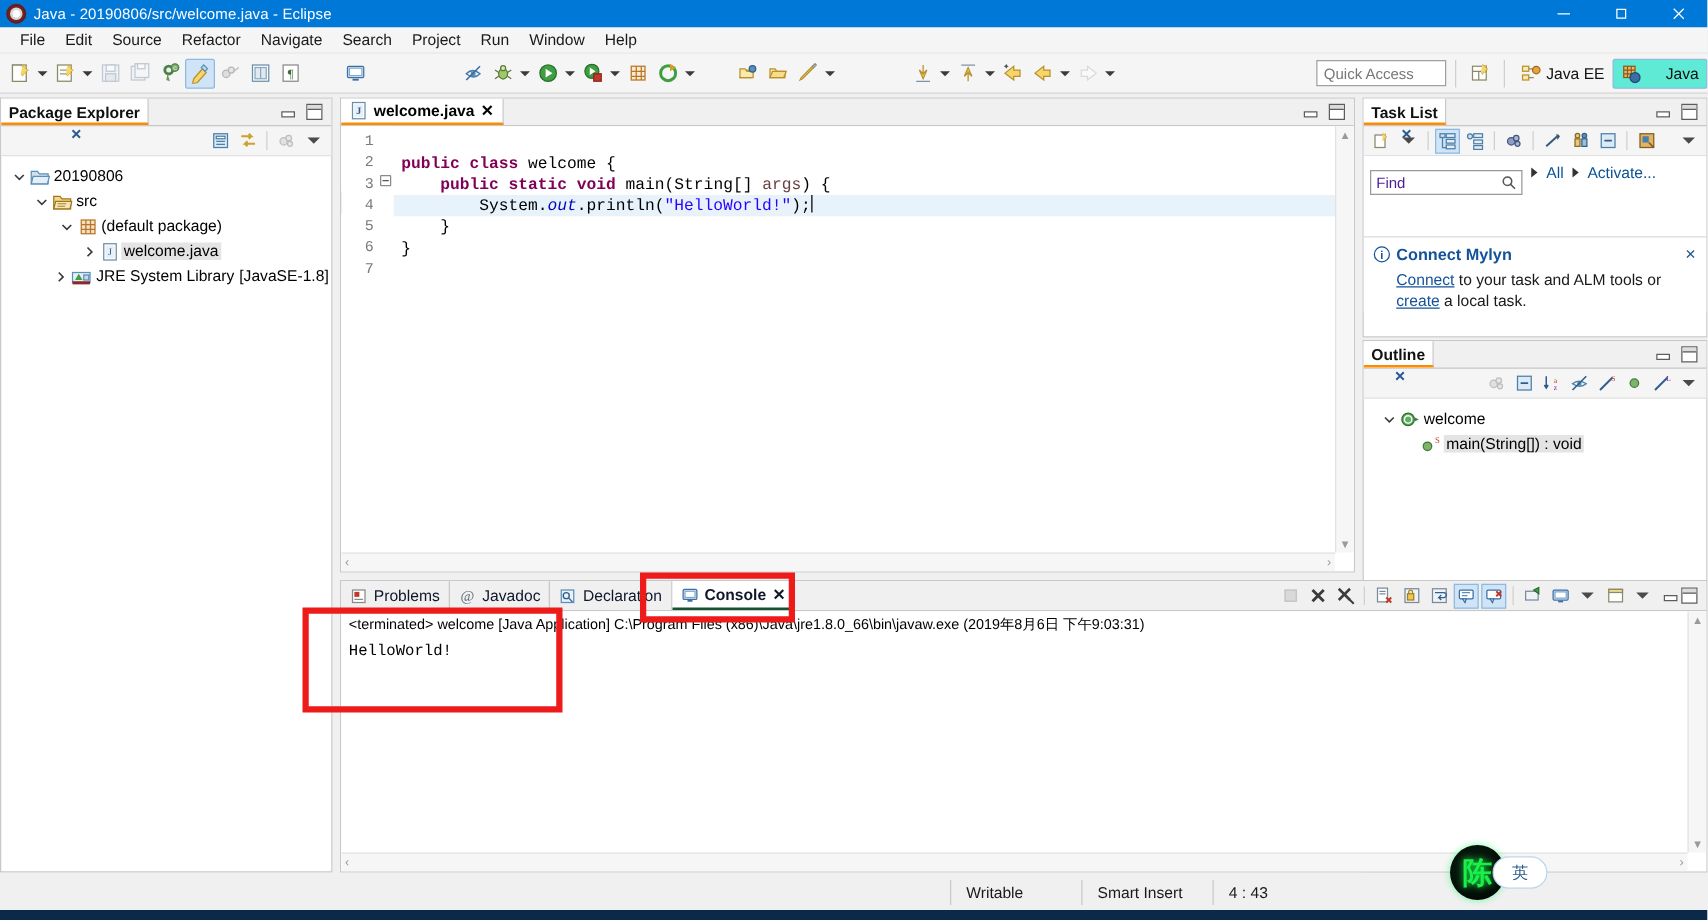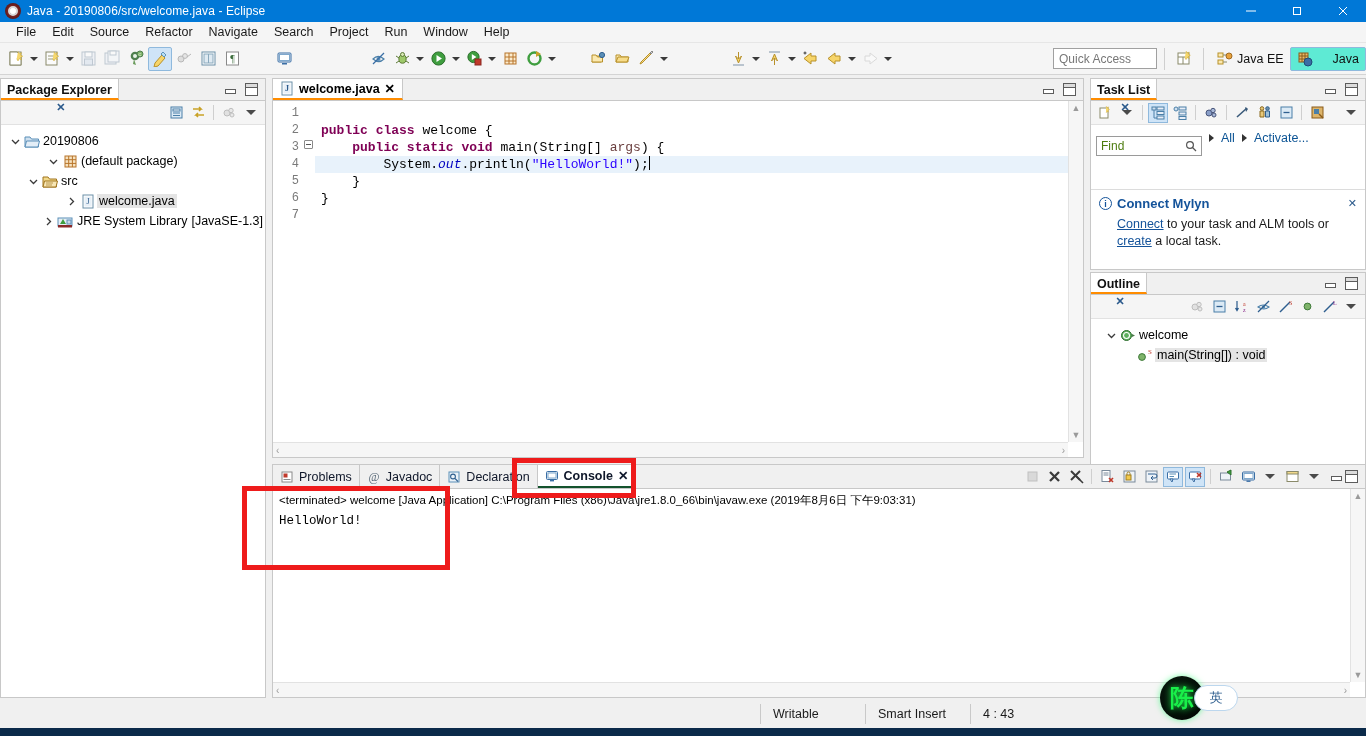--- a/index.html
+++ b/index.html
@@ -164,22 +164,22 @@
   .scroll-h {
     position:absolute; left:0; right:15px; bottom:0; height:15px; background:#f6f6f6; border-top:1px solid #e2e2e2;
     display:flex; align-items:center; justify-content:space-between; padding:0 3px; color:#9a9a9a; font-size:10px;
   }
   .sv-arrow { position:absolute; left:0; right:0; height:14px; display:flex; align-items:center; justify-content:center; color:#9a9a9a; font-size:9px;}
 
   
   #task-list { left: 1090px; top: 78px; width: 276px; height: 192px; }
   .find-row { height: 26px; display:flex; align-items:center; gap:7px; padding: 2px 5px; background:#fff;}
   .find-box {
-    width: 106px; height: 20px; border:1px solid #9a9a9a; background:#fff;
-    display:flex; align-items:center; padding: 0 4px; color:#4d7c0f; font-size:12px;
+    width: 122px; height: 20px; border:1px solid #9a9a9a; background:#fff;
+    display:flex; align-items:center; padding: 0 4px; color:#4c1d95; font-size:12px;
     justify-content: space-between;
     margin-top: 16px;
   }
   .fl-link { color:#0b5394; font-size:12.5px; }
   .tri::after { content:""; border-top:4px solid transparent; border-bottom:4px solid transparent; border-left:5px solid #333; display:inline-block;}
   .mylyn {
     border-top:1px solid #dcdcdc; background:#fff; padding: 6px 8px 0 8px; position:relative;
   }
   .mylyn-title { color:#14539a; font-weight:bold; font-size:13px; display:flex; align-items:center; gap:5px;}
   .info-circ {
@@ -558,55 +558,55 @@
         </span>
         <span class="t-icon">
           <svg width="16" height="15" viewBox="0 0 16 15">
               <path d="M1 13 V3 h5 l1.5 2 h7 v8z" fill="#cfe0ef" stroke="#5b8fb8"></path>
               <path d="M1 13 l1.5-6 h13 l-1.5 6z" fill="#e4eef7" stroke="#5b8fb8"></path>
             </svg>
         </span>
         <span class="lbl">20190806</span>
       </div>
 
+      <div class="tree-row" style="padding-left:24px">
+        <span class="twisty">
+          <svg width="9" height="9" viewBox="0 0 9 9">
+              <path d="M1 3 L4.5 6.5 L8 3" fill="none" stroke="#3a3a3a" stroke-width="1.3"></path>
+            </svg>
+        </span>
+        <span class="t-icon">
+          <svg width="16" height="15" viewBox="0 0 16 15">
+              <path d="M1 13 V3 h5 l1.5 2 h7 v8z" fill="#f2d98a" stroke="#a0751f"></path>
+              <path d="M1 13 l1.5-6 h13 l-1.5 6z" fill="#f7e6b5" stroke="#a0751f"></path>
+              <line x1="4" y1="9" x2="11" y2="9" stroke="#a0751f" stroke-width=".7"></line>
+              <line x1="4" y1="11" x2="10" y2="11" stroke="#a0751f" stroke-width=".7"></line>
+            </svg>
+        </span>
+        <span class="lbl">src</span>
+      </div>
+
       <div class="tree-row" style="padding-left:44px">
         <span class="twisty">
           <svg width="9" height="9" viewBox="0 0 9 9">
               <path d="M1 3 L4.5 6.5 L8 3" fill="none" stroke="#3a3a3a" stroke-width="1.3"></path>
             </svg>
         </span>
         <span class="t-icon">
           <svg width="15" height="15" viewBox="0 0 15 15">
               <rect x="2" y="2" width="11" height="11" fill="#f6e2c0" stroke="#b8752a"></rect>
               <line x1="2" y1="5.7" x2="13" y2="5.7" stroke="#b8752a"></line>
               <line x1="2" y1="9.4" x2="13" y2="9.4" stroke="#b8752a"></line>
               <line x1="5.7" y1="2" x2="5.7" y2="13" stroke="#b8752a"></line>
               <line x1="9.4" y1="2" x2="9.4" y2="13" stroke="#b8752a"></line>
             </svg>
         </span>
         <span class="lbl">(default package)</span>
       </div>
 
-      <div class="tree-row" style="padding-left:24px">
-        <span class="twisty">
-          <svg width="9" height="9" viewBox="0 0 9 9">
-              <path d="M1 3 L4.5 6.5 L8 3" fill="none" stroke="#3a3a3a" stroke-width="1.3"></path>
-            </svg>
-        </span>
-        <span class="t-icon">
-          <svg width="16" height="15" viewBox="0 0 16 15">
-              <path d="M1 13 V3 h5 l1.5 2 h7 v8z" fill="#f2d98a" stroke="#a0751f"></path>
-              <path d="M1 13 l1.5-6 h13 l-1.5 6z" fill="#f7e6b5" stroke="#a0751f"></path>
-              <line x1="4" y1="9" x2="11" y2="9" stroke="#a0751f" stroke-width=".7"></line>
-              <line x1="4" y1="11" x2="10" y2="11" stroke="#a0751f" stroke-width=".7"></line>
-            </svg>
-        </span>
-        <span class="lbl">src</span>
-      </div>
-
       <div class="tree-row sel" style="padding-left:62px">
         <span class="twisty">
           <svg width="9" height="9" viewBox="0 0 9 9">
               <path d="M3 1 L6.5 4.5 L3 8" fill="none" stroke="#3a3a3a" stroke-width="1.3"></path>
             </svg>
         </span>
         <span class="t-icon">
           <svg width="14" height="15" viewBox="0 0 14 15">
               <rect x="2" y="1" width="10" height="13" fill="#fff" stroke="#6b8fa8"></rect>
               <rect x="3.4" y="2.5" width="7.2" height="10" fill="#e8f0f7"></rect>
@@ -624,21 +624,21 @@
         </span>
         <span class="t-icon">
           <svg width="18" height="15" viewBox="0 0 18 15">
               <rect x="1" y="4" width="14" height="8" fill="#e6eef7" stroke="#5b8fb8"></rect>
               <rect x="1" y="11" width="14" height="2.5" fill="#8a2a2a"></rect>
               <path d="M3 10 l3-5 3 5z" fill="#3f9e3f"></path>
               <rect x="10" y="6" width="4" height="4" fill="#c9d8e8" stroke="#5b8fb8"></rect>
             </svg>
         </span>
         <span class="lbl">JRE System Library</span>
-        <span class="lbl dim">[JavaSE-1.3]</span>
+        <span class="lbl dim">[JavaSE-1.8]</span>
       </div>
 
     </div>
   </div>
 
   <div class="view" id="editor">
     <div class="editor-tabbar">
       <div class="editor-tab">
         <svg width="14" height="15" viewBox="0 0 14 15">
             <rect x="2" y="1" width="10" height="13" fill="#fff" stroke="#6b8fa8"></rect>

